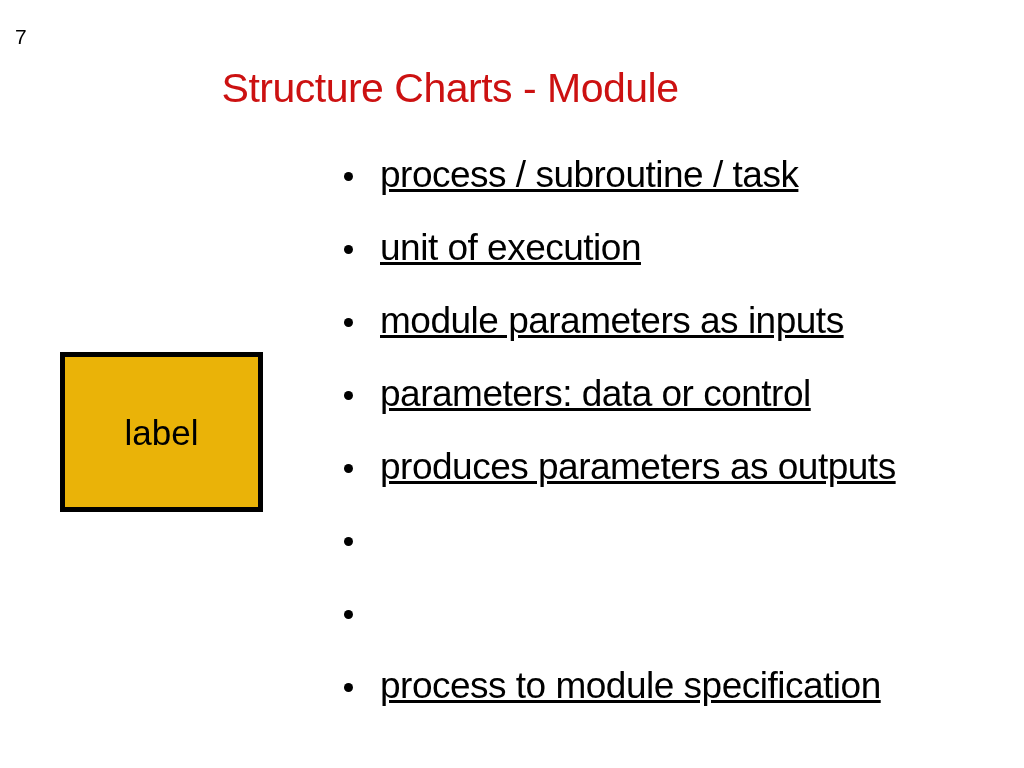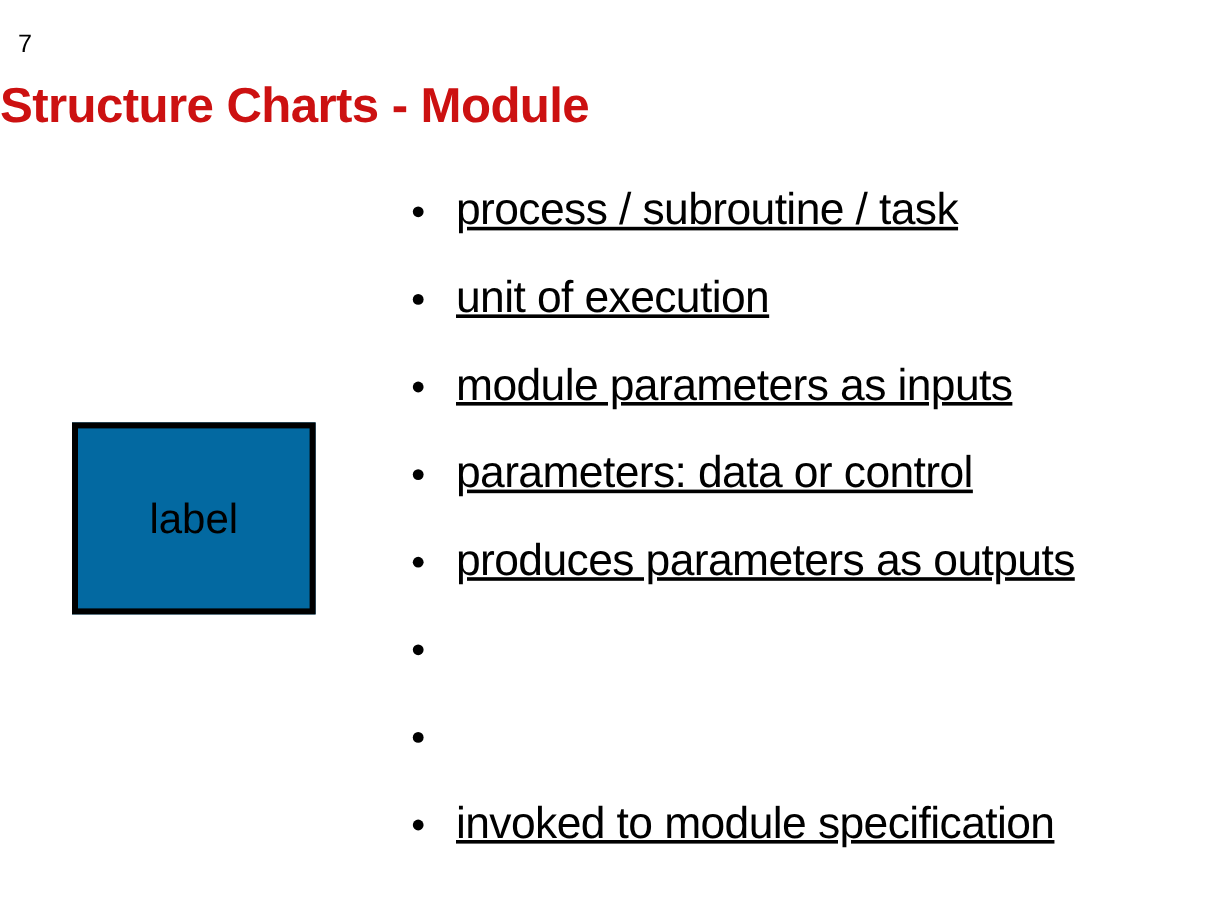--- a/index.html
+++ b/index.html
@@ -27,36 +27,36 @@
     font-size: 21px;
     line-height: 1;
     color: #000000;
   }
   .title {
     position: absolute;
     left: 0;
     top: 66px;
     width: 900px;
     margin: 0;
-    text-align: left;
+    text-align: center;
     font-size: 41px;
-    font-weight: bold;
+    font-weight: normal;
     letter-spacing: -0.5px;
     line-height: 1.1;
     color: #CC1111; 
   }
   .module-box {
     position: absolute;
     left: 60px;
     top: 352px;
     width: 203px;
     height: 160px;
     box-sizing: border-box;
     border: 5px solid #000000;
-    background: #0369a1;
+    background: #eab308;
     display: flex;
     align-items: center;
     justify-content: center;
   }
   .module-label {
     font-size: 35px;
     line-height: 1;
     color: #000000;
   }
   .bullets {
@@ -125,17 +125,17 @@
       <span class="bullet-text">produces parameters as outputs</span>
     </li>
     <li>
       <span class="dot"></span>
     </li>
     <li>
       <span class="dot"></span>
     </li>
     <li>
       <span class="dot"></span>
-      <span class="bullet-text">invoked to module specification</span>
+      <span class="bullet-text">process to module specification</span>
     </li>
   </ul>
 
 </div>
 
 </body></html>

